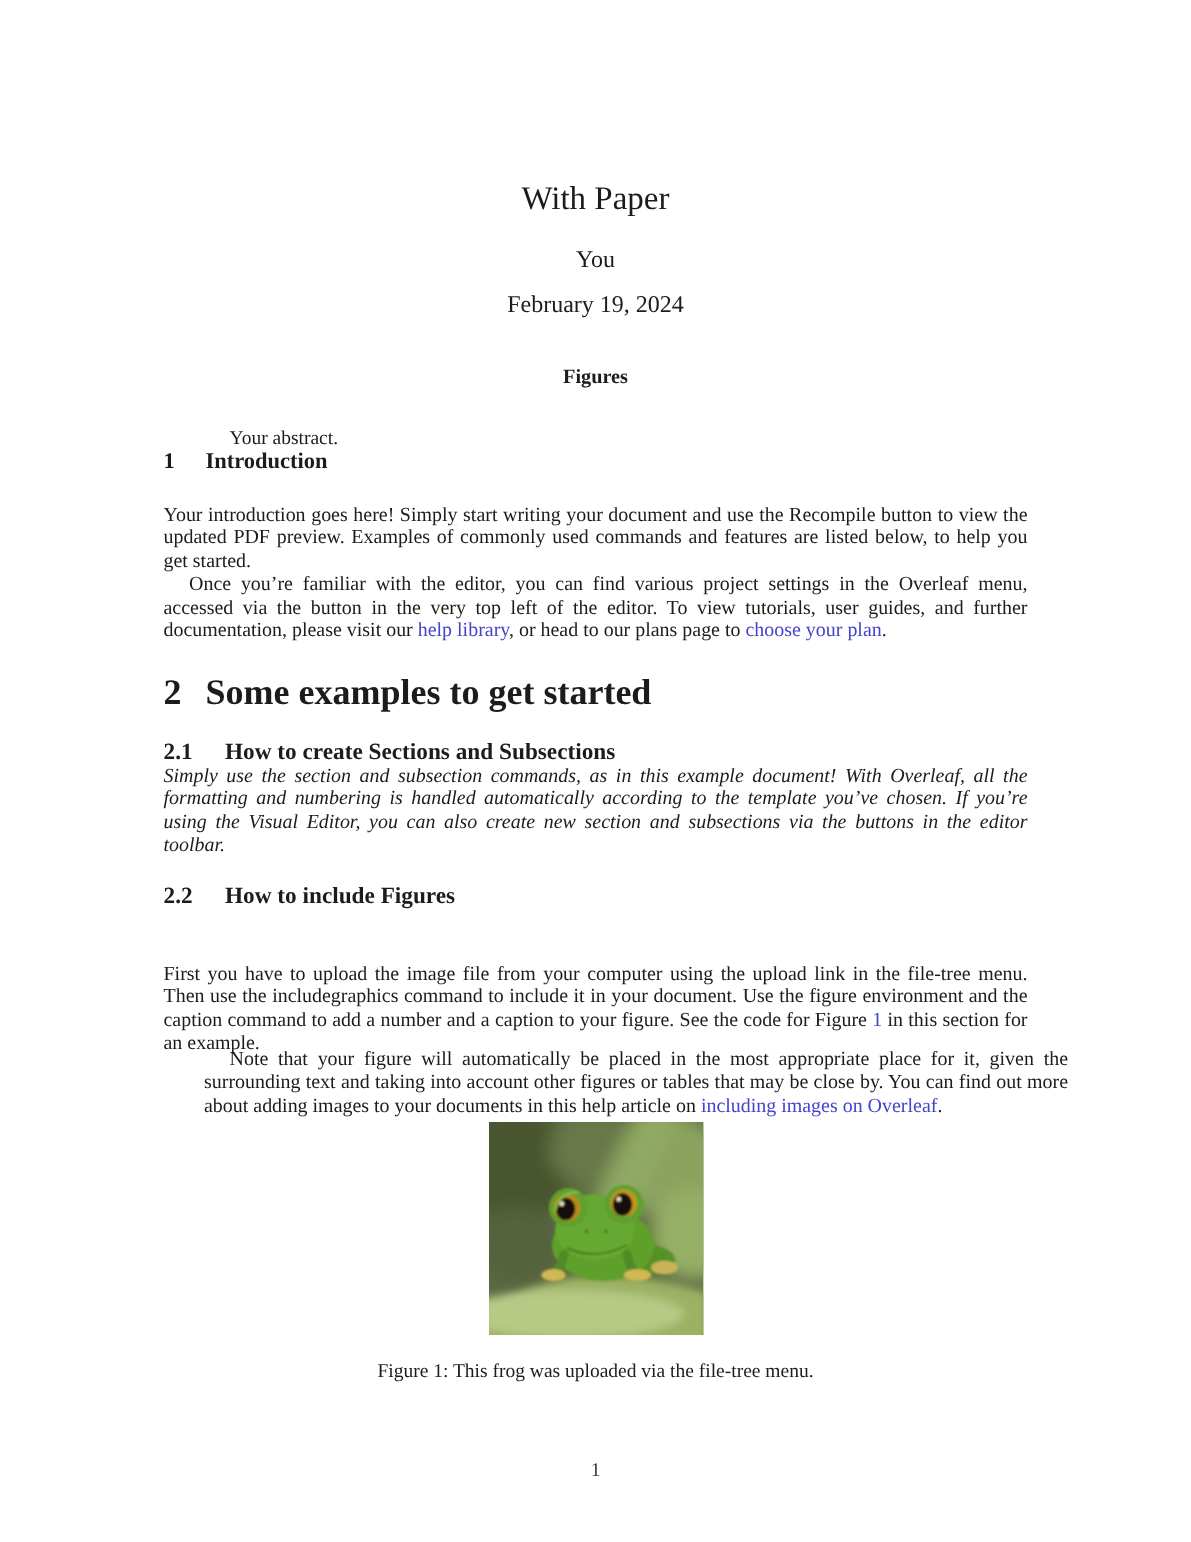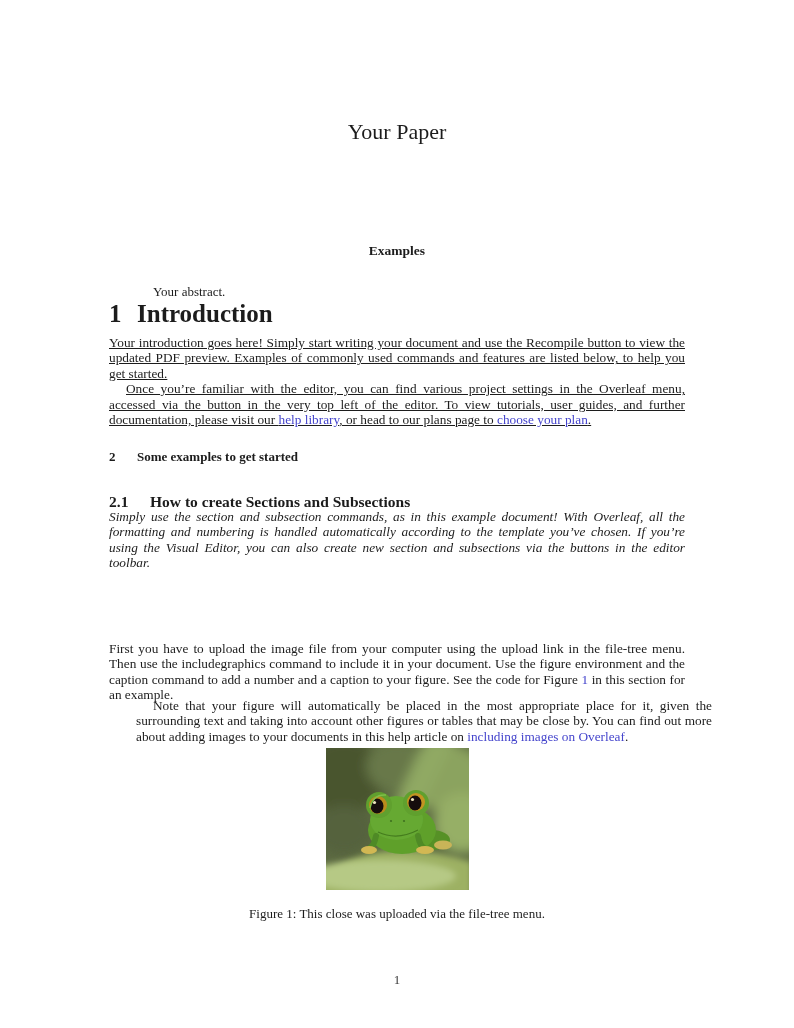--- a/index.html
+++ b/index.html
@@ -18,68 +18,71 @@
   .col { left: 109px; width: 576px; }
 
   .doc-title { top: 119px; font-size: 22px; font-weight: 400; margin: 0; }
   .doc-author { top: 165px; font-size: 16px; }
   .doc-date { top: 195px; font-size: 16px; }
 
   .abstract-heading { top: 243px; font-size: 13.5px; font-weight: 700; }
   .abstract-text { top: 263px; left: 153px; width: 500px; font-size: 13px; text-align: left; margin-top: 21px; }
 
   .section-h { font-weight: 700; margin: 0; }
-  .h-s1 { top: 300px; font-size: 25px; }
-  .h-s2 { top: 449px; font-size: 13px; }
+  .h-s1 { top: 300px; font-size: 15px; }
+  .h-s2 { top: 449px; font-size: 24px; }
   .h-sub { font-size: 15.5px; }
   .h-s21 { top: 493px; }
   .h-s22 { top: 589px; }
   .sec-num { display: inline-block; width: 28px; }
   .sub-num { display: inline-block; width: 41px; }
 
   .body-text { font-size: 13.3px; line-height: 15.4px; text-align: justify; }
   .body-text p { margin: 0; }
   p.indent { text-indent: 17px; }
-  .bt1 { top: 335px; text-decoration: underline; }
+  .bt1 { top: 335px; }
   .bt21 { top: 509px; font-style: italic; }
   .bt22a { top: 641px; }
   .bt22b { top: 698px; margin-left: 27px; }
 
   a.link { text-decoration: none; cursor: pointer; }
 
   .figure-wrap { top: 748px; left: 0; width: 794px; display: flex; justify-content: center; }
   .figure-img { width: 143px; height: 142px; display: block; }
   .fig-caption { top: 906px; font-size: 13px; }
   .page-number { top: 972px; font-size: 13px; color: #3a3a3a; }
 </style>
 </head>
 <body>
 
 <div class="page">
 
-  <h1 class="abs centered doc-title">Your Paper</h1>
+  <h1 class="abs centered doc-title">With Paper</h1>
+  <div class="abs centered doc-author">You</div>
+  <div class="abs centered doc-date">February 19, 2024</div>
 
-  <div class="abs centered abstract-heading">Examples</div>
+  <div class="abs centered abstract-heading">Figures</div>
   <div class="abs abstract-text">Your abstract.</div>
 
   <h2 class="abs col section-h h-s1"><span class="sec-num">1</span><span>Introduction</span></h2>
 
   <div class="abs col body-text bt1">
     <p>Your introduction goes here! Simply start writing your document and use the Recompile button to view the updated PDF preview. Examples of commonly used commands and features are listed below, to help you get started.</p>
     <p class="indent"><span>Once you’re familiar with the editor, you can find various project settings in the Overleaf menu, accessed via the button in the very top left of the editor. To view tutorials, user guides, and further documentation, please visit our </span><a class="link" style="color: rgb(68, 68, 204);">help library</a><span>, or head to our plans page to </span><a class="link" style="color: rgb(68, 68, 204);">choose your plan</a><span>.</span></p>
   </div>
 
   <h2 class="abs col section-h h-s2"><span class="sec-num">2</span><span>Some examples to get started</span></h2>
 
   <h3 class="abs col section-h h-sub h-s21"><span class="sub-num">2.1</span><span>How to create Sections and Subsections</span></h3>
 
   <div class="abs col body-text bt21">
     <p>Simply use the section and subsection commands, as in this example document! With Overleaf, all the formatting and numbering is handled automatically according to the template you’ve chosen. If you’re using the Visual Editor, you can also create new section and subsections via the buttons in the editor toolbar.</p>
   </div>
 
+  <h3 class="abs col section-h h-sub h-s22"><span class="sub-num">2.2</span><span>How to include Figures</span></h3>
 
   <div class="abs col body-text bt22a">
     <p><span>First you have to upload the image file from your computer using the upload link in the file-tree menu. Then use the includegraphics command to include it in your document. Use the figure environment and the caption command to add a number and a caption to your figure. See the code for Figure </span><a class="link" style="color: rgb(68, 68, 204);">1</a><span> in this section for an example.</span></p>
   </div>
 
   <div class="abs col body-text bt22b">
     <p class="indent"><span>Note that your figure will automatically be placed in the most appropriate place for it, given the surrounding text and taking into account other figures or tables that may be close by. You can find out more about adding images to your documents in this help article on </span><a class="link" style="color: rgb(68, 68, 204);">including images on Overleaf</a><span>.</span></p>
   </div>
 
   <div class="abs figure-wrap">
@@ -126,17 +129,17 @@
         <circle cx="78" cy="73" r="1.1" fill="#3f7020"></circle>
         <path d="M50,88 Q48,98 44,100" stroke="#4f8a25" stroke-width="6" fill="none" stroke-linecap="round"></path>
         <path d="M92,88 Q94,98 98,100" stroke="#4f8a25" stroke-width="6" fill="none" stroke-linecap="round"></path>
         <ellipse cx="43" cy="102" rx="8" ry="4" fill="#d2b852"></ellipse>
         <ellipse cx="99" cy="102" rx="9" ry="4" fill="#d2b852"></ellipse>
         <ellipse cx="117" cy="97" rx="9" ry="4.5" fill="#c9b459"></ellipse>
       </g>
     </svg>
   </div>
 
-  <div class="abs centered fig-caption">Figure 1: This close was uploaded via the file-tree menu.</div>
+  <div class="abs centered fig-caption">Figure 1: This frog was uploaded via the file-tree menu.</div>
 
   <div class="abs centered page-number">1</div>
 
 </div>
 
 </body></html>

